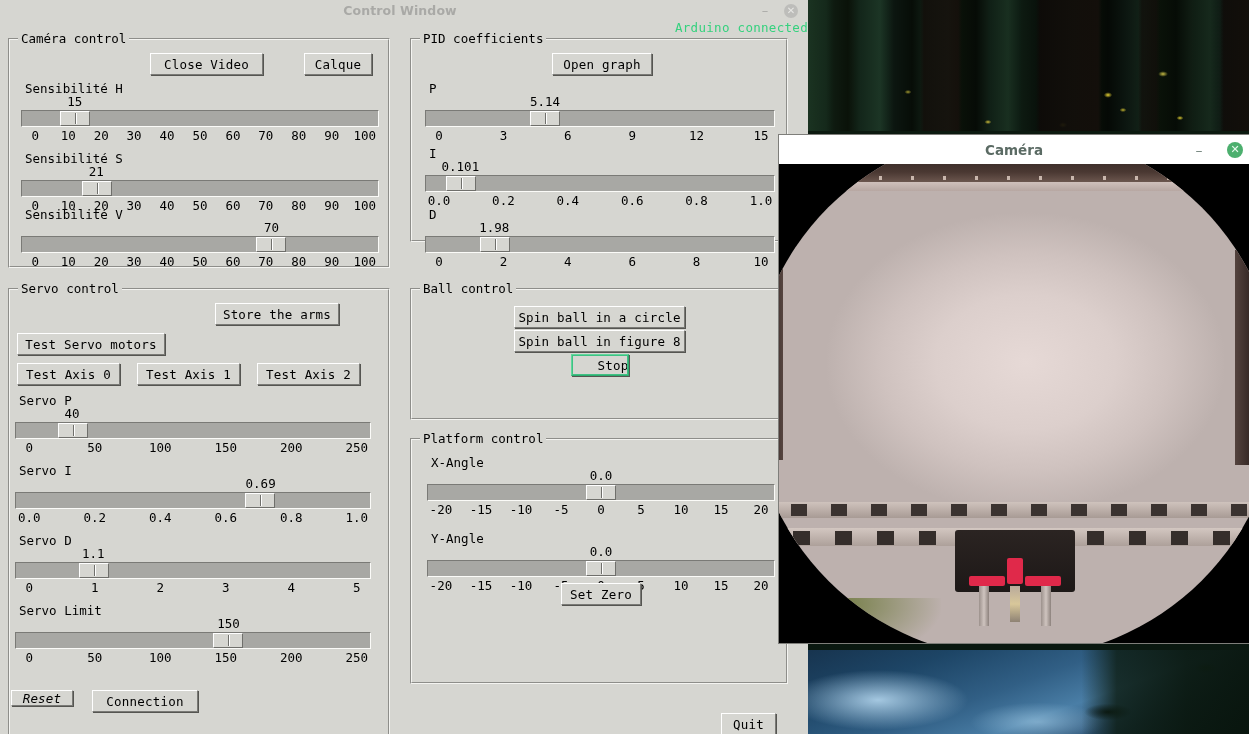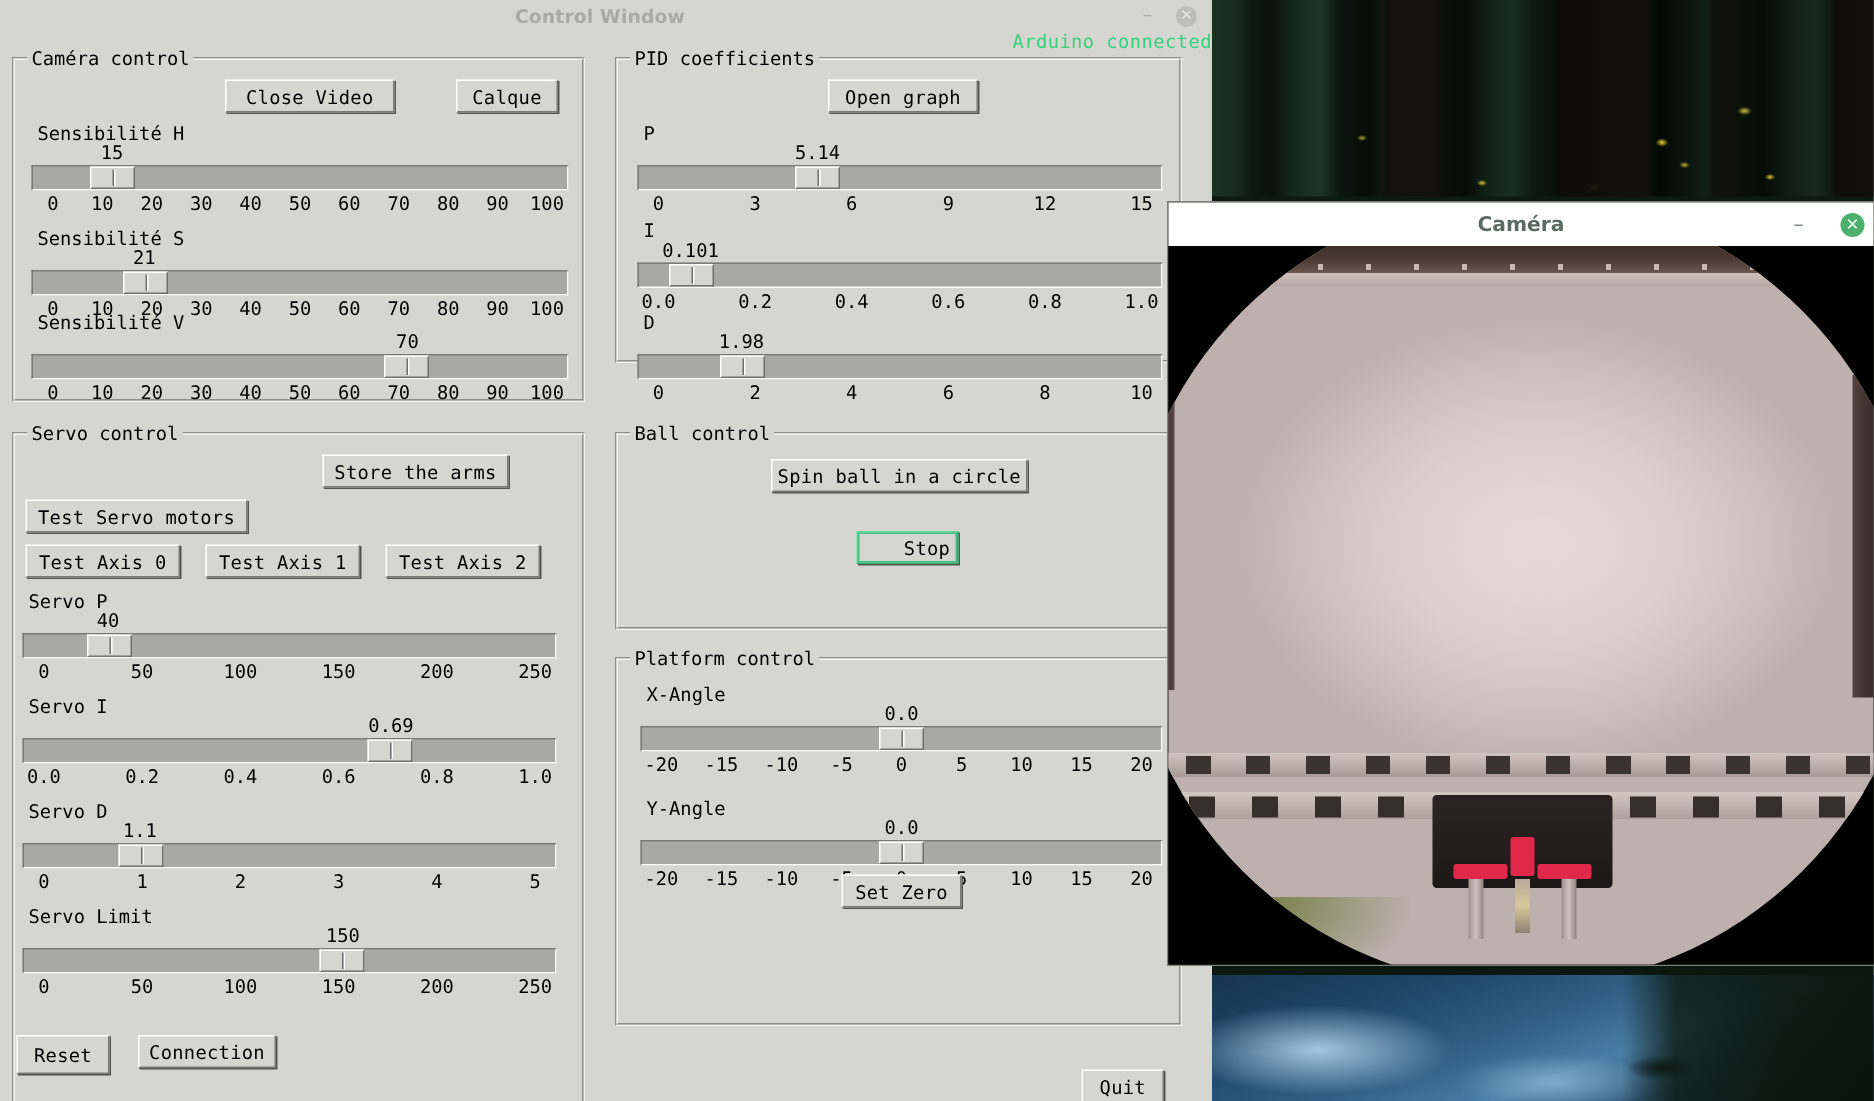--- a/index.html
+++ b/index.html
@@ -559,21 +559,24 @@
     </div>
   </div>
 
   <div class="grp" style="left:410px; top:288px; width:378px; height:132px;">
     <div class="grp-inner"></div>
     <span class="grp-title">Ball control</span>
 
     <div class="btn" style="left:103px; top:17px; width:171px; height:22px;">
       <span>Spin ball in a circle</span>
     </div>
-    <div class="btn focus" style="left:160px; top:65px; width:68px; height:22px;padding-left:32px;">
+    <div class="btn" style="left:103px; top:41px; width:171px; height:22px;">
+      <span>Spin ball in figure 8</span>
+    </div>
+    <div class="btn focus" style="left:160px; top:65px; width:58px; height:22px;padding-left:32px;">
       <span>Stop</span>
     </div>
   </div>
 
   <div class="grp" style="left:410px; top:438px; width:378px; height:246px;">
     <div class="grp-inner"></div>
     <span class="grp-title">Platform control</span>
 
     <div class="scale" style="left:16px; top:16px; width:348px; height:64px;">
       <span class="scale-label">X-Angle</span>
@@ -612,24 +615,24 @@
           <span style="left: 96%;">20</span>
         </div>
     </div>
 
     <div class="btn" style="left:150px; top:144px; width:80px; height:22px;">
       <span>Set Zero</span>
     </div>
 
   </div>
 
-  <div class="btn" style="left:11px; top:690px; width:62px; height:26px;">
+  <div class="btn" style="left:11px; top:690px; width:62px; height:16px;font-style:italic;">
     <span>Reset</span>
   </div>
-  <div class="btn" style="left:92px; top:690px; width:92px; height:22px;">
+  <div class="btn" style="left:92px; top:690px; width:106px; height:22px;">
     <span>Connection</span>
   </div>
   <div class="btn" style="left:721px; top:713px; width:55px; height:22px;">
     <span>Quit</span>
   </div>
 </div>
 
 <div id="camera-window">
   <div id="cam-titlebar">
     <span id="cam-title">Caméra</span>

